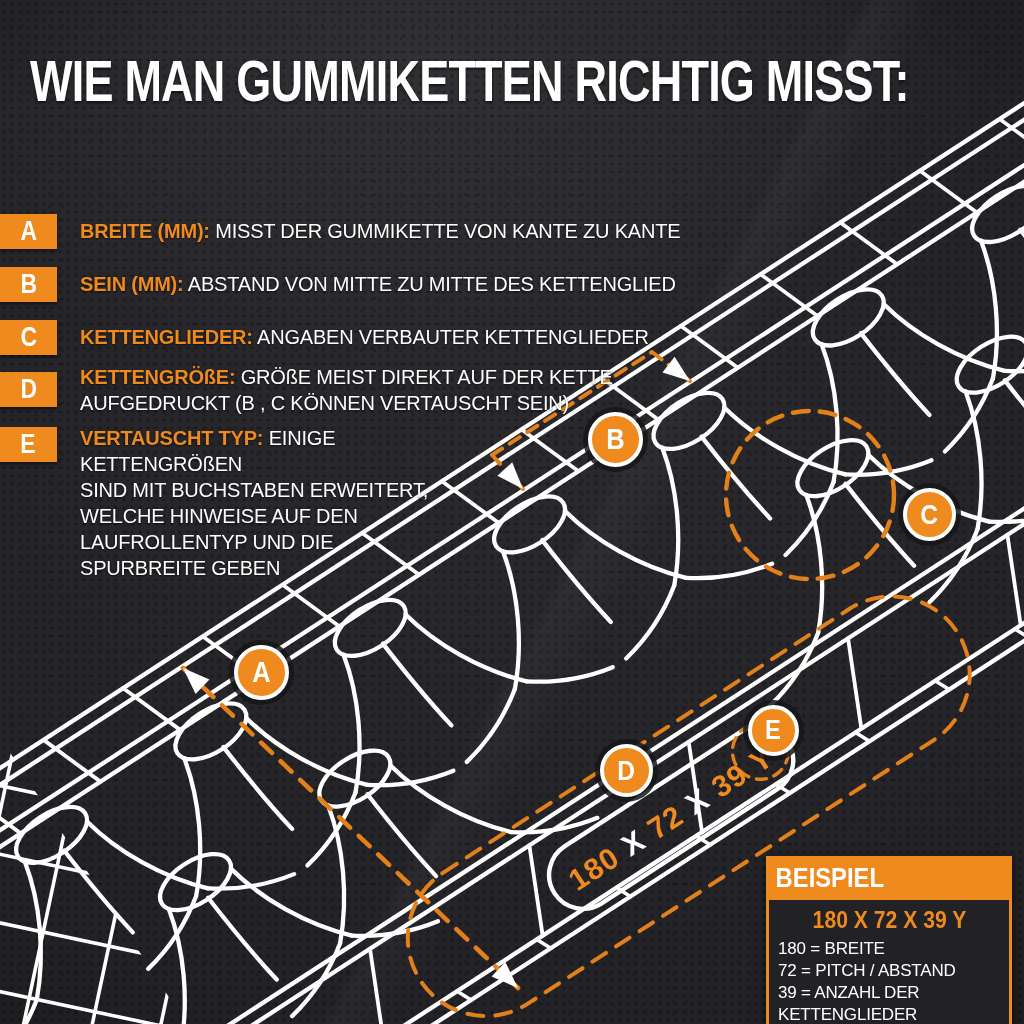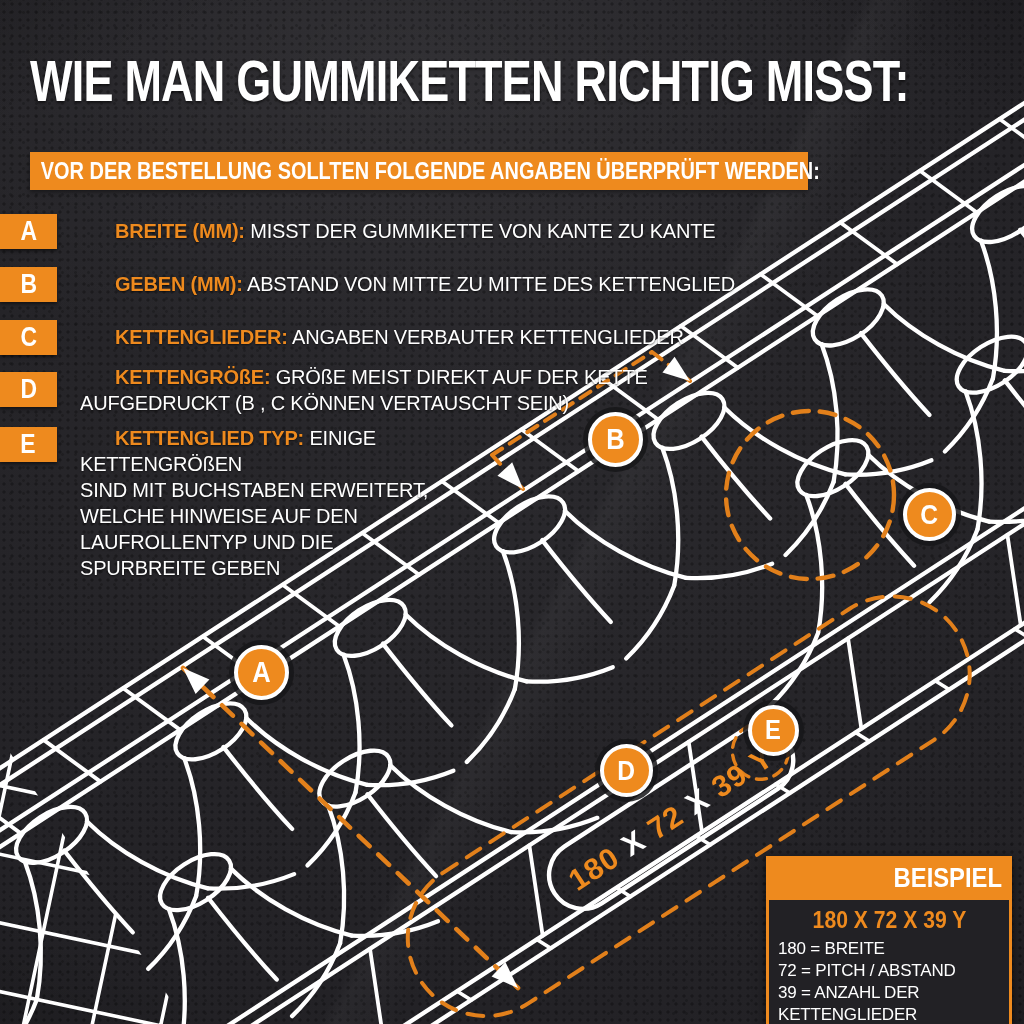--- a/index.html
+++ b/index.html
@@ -47,37 +47,37 @@
   .badge{
     position:absolute;left:0;width:57px;height:35px;background:#ee8a1e;
     color:#fff;font-weight:bold;font-size:27px;text-align:center;line-height:35px;
     box-shadow:0 2px 3px rgba(0,0,0,.5);
   }
   .badge i{font-style:normal;display:inline-block;transform:scaleX(.85);}
   .row{
     position:absolute;left:80px;color:#fff;font-size:20px;line-height:26px;
     letter-spacing:-.2px;text-shadow:0 1px 2px rgba(0,0,0,.6);
   }
-  .row .lbl{color:#ee8a1e;font-weight:bold;margin-left:35px;}
+  .row .lbl{color:#ee8a1e;font-weight:bold;}
 
   .marker{
     position:absolute;z-index:6;border-radius:50%;background:#ee8a1e;
     border:4px solid #fff;box-shadow:0 0 0 5px rgba(22,22,25,.85);
     display:flex;align-items:center;justify-content:center;
     color:#fff;font-weight:bold;
   }
   .marker span{display:inline-block;transform:scaleX(.88);}
 
   .example{
     position:absolute;left:766px;top:856px;width:246px;z-index:7;
     box-shadow:0 3px 10px rgba(0,0,0,.6);
   }
   .example .hdr{
     background:#ee8a1e;color:#fff;font-weight:bold;font-size:28px;height:44px;
-    line-height:44px;text-align:right;
+    line-height:44px;text-align:left;
   }
   .example .hdr span{display:inline-block;transform:scaleX(.85);}
   .example .body{
     background:#222125;border:3px solid #ee8a1e;border-top:none;
     padding:5px 8px 9px 9px;
   }
   .example .size{
     color:#ee8a1e;font-weight:bold;font-size:23px;text-align:center;margin:2px 0 4px;
     transform:scaleX(.92);
   }
@@ -139,49 +139,46 @@
         <path d="M492 455 L523 489 M492 455 L652 352 M652 352 L690 381" stroke-dasharray="12 9" stroke-width="4"></path>
         <circle cx="810" cy="495" r="84" stroke-dasharray="16 11" stroke-width="4.4"></circle>
         <polygon points="518,988 491.5710629496731,976.5758463600205 505.3887111712103,962.1165034418291" fill="#FFFFFF" stroke="none"></polygon>
         <polygon points="183,668 209.42893705032694,679.4241536399795 195.61128882878975,693.8834965581709" fill="#FFFFFF" stroke="none"></polygon>
         <polygon points="523,489 497.40928212898064,475.8047296789384 512.1783889414983,462.31868192726387" fill="#FFFFFF" stroke="none"></polygon>
         <polygon points="690,381 662.4623320142607,372.59304800137477 674.5821000195749,356.68357838427687" fill="#FFFFFF" stroke="none"></polygon>
       </g>
     </svg>
 
   <div class="title">WIE MAN GUMMIKETTEN RICHTIG MISST:</div>
-  <div class="banner">
-    <span>VOR DER BESTELLUNG SOLLTEN FOLGENDE ANGABEN ÜBERPRÜFT WERDEN:</span>
-  </div>
 
   <div class="legend">
     <div class="badge" style="top:214px"><i>A</i></div>
     <div class="badge" style="top:267px"><i>B</i></div>
     <div class="badge" style="top:320px"><i>C</i></div>
     <div class="badge" style="top:372px"><i>D</i></div>
     <div class="badge" style="top:427px"><i>E</i></div>
 
     <div class="row" style="top:218px;width:640px">
       <span class="lbl">BREITE (MM):</span>
       <span> MISST DER GUMMIKETTE VON KANTE ZU KANTE</span>
     </div>
     <div class="row" style="top:271px;width:660px">
-      <span class="lbl">GEBEN (MM):</span>
+      <span class="lbl">SEIN (MM):</span>
       <span> ABSTAND VON MITTE ZU MITTE DES KETTENGLIED</span>
     </div>
     <div class="row" style="top:324px;width:640px">
       <span class="lbl">KETTENGLIEDER:</span>
       <span> ANGABEN VERBAUTER KETTENGLIEDER</span>
     </div>
     <div class="row" style="top:364px;width:600px">
       <span class="lbl">KETTENGRÖßE:</span>
       <span> GRÖßE MEIST DIREKT AUF DER KETTE<br>AUFGEDRUCKT (B , C KÖNNEN VERTAUSCHT SEIN)</span>
     </div>
     <div class="row" style="top:425px;width:420px">
-      <span class="lbl">KETTENGLIED TYP:</span>
+      <span class="lbl">VERTAUSCHT TYP:</span>
       <span> EINIGE KETTENGRÖßEN<br>SIND MIT BUCHSTABEN ERWEITERT,<br>WELCHE HINWEISE AUF DEN<br>LAUFROLLENTYP UND DIE<br>SPURBREITE GEBEN</span>
     </div>
   </div>
 
   <div class="marker" style="left:234px;top:645px;width:47px;height:47px;font-size:29px">
       <span>A</span>
     </div>
   <div class="marker" style="left:588px;top:412px;width:47px;height:47px;font-size:29px">
       <span>B</span>
     </div>

